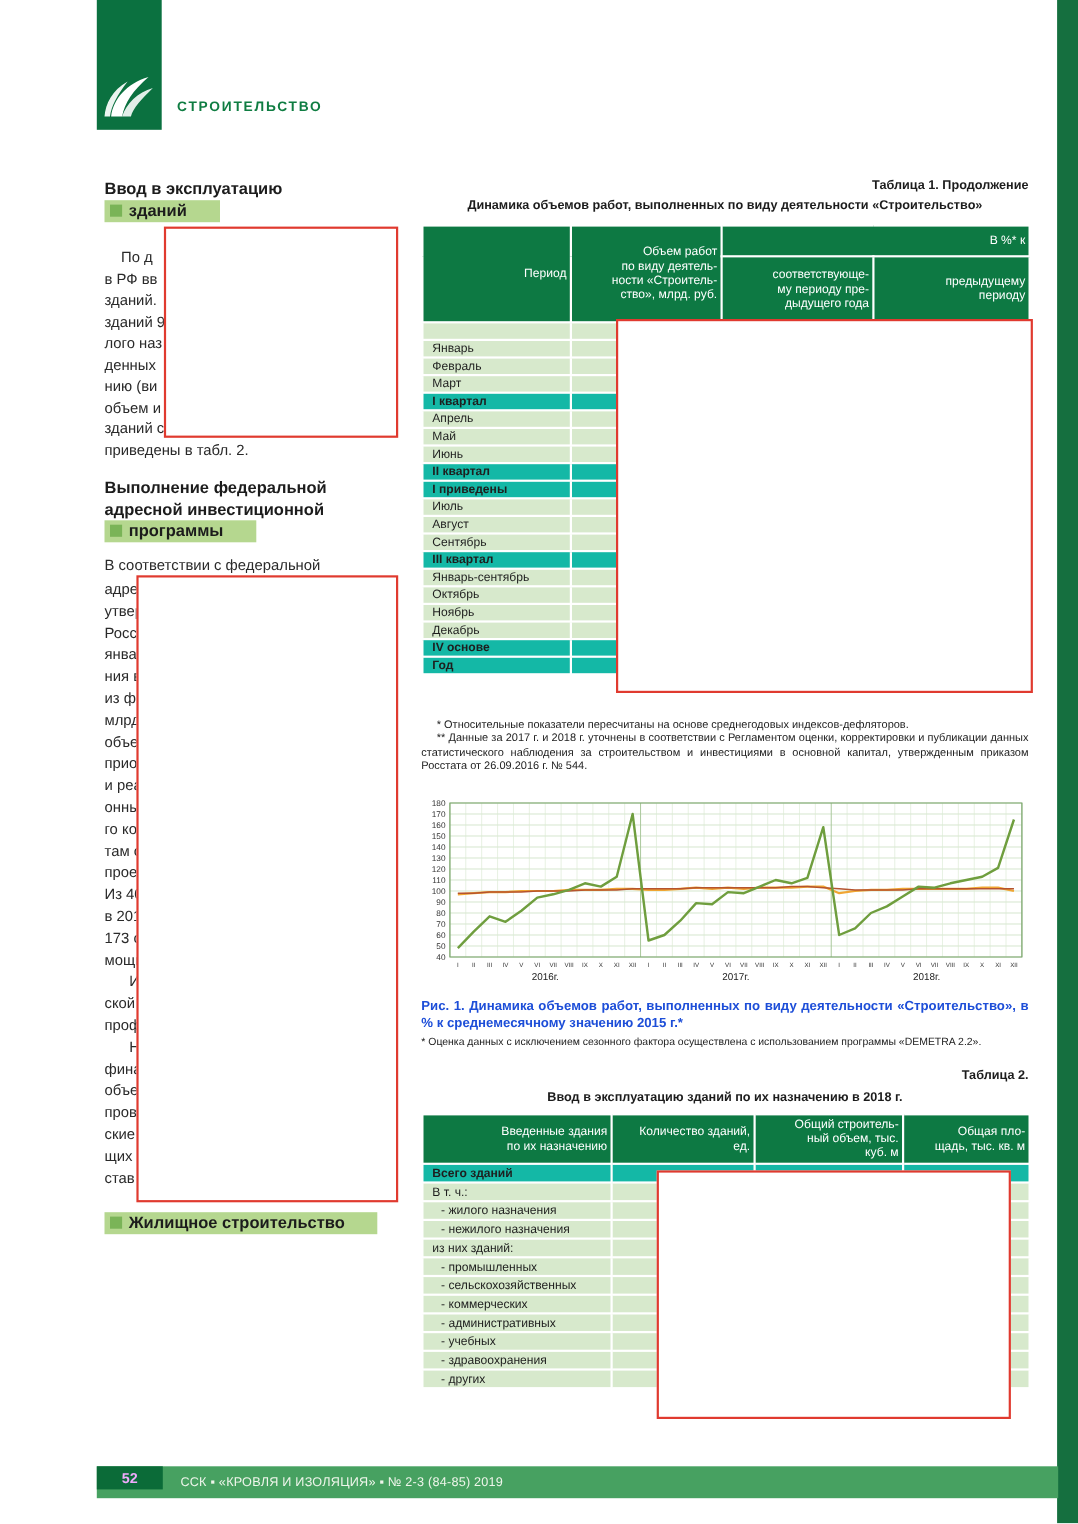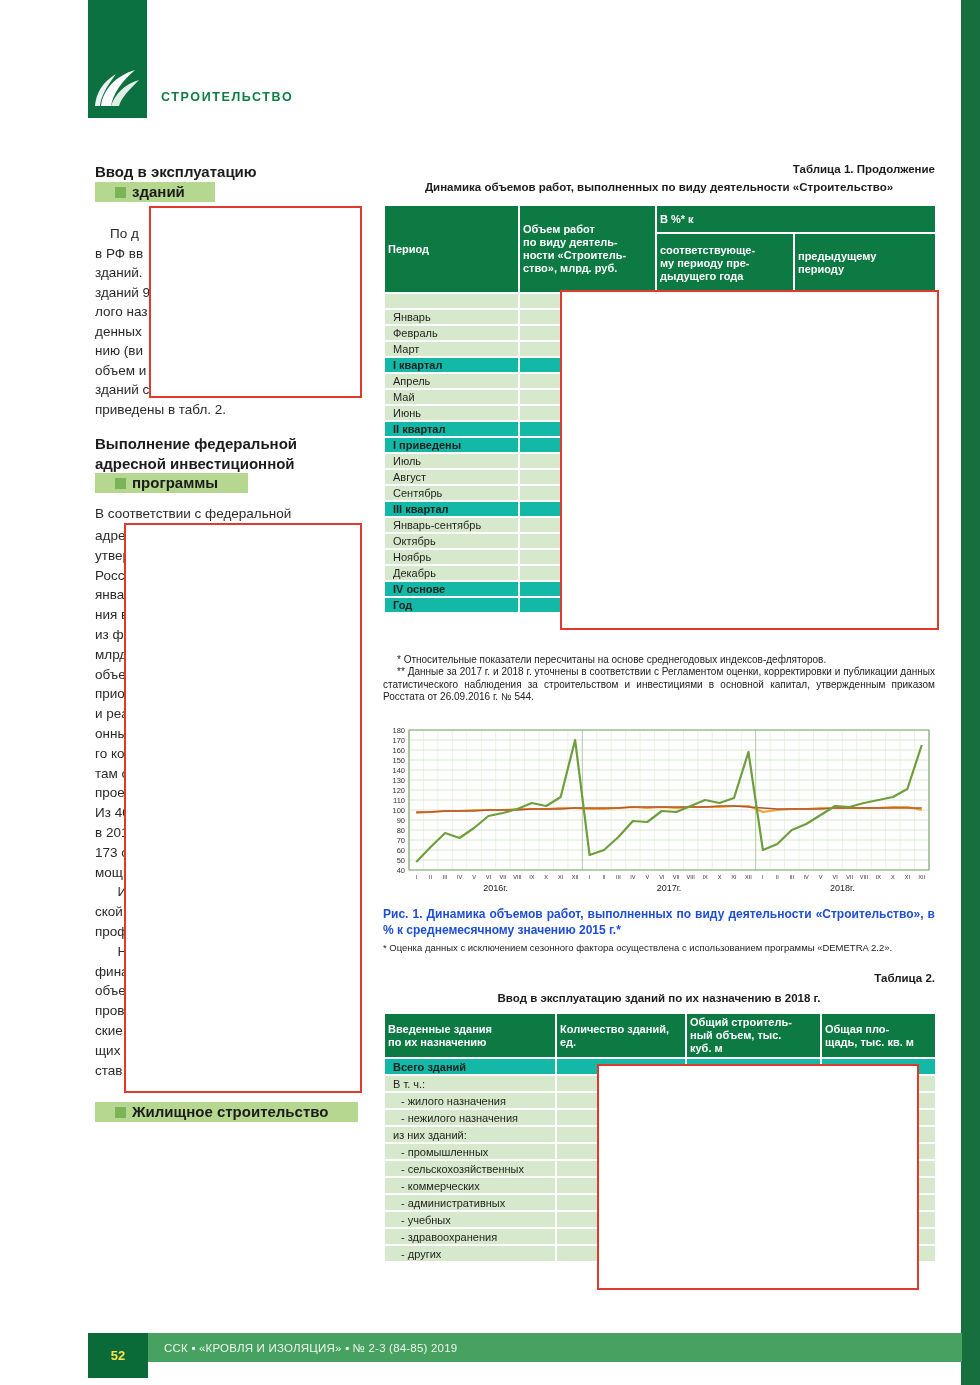--- a/index.html
+++ b/index.html
@@ -3,43 +3,43 @@
 <meta charset="utf-8">
 <style>
   html,body{margin:0;padding:0;background:#ffffff}
   .page{position:relative;width:980px;height:1385px;background:#ffffff;overflow:hidden;
         font-family:"Liberation Sans","DejaVu Sans",sans-serif;color:#232323}
   .abs{position:absolute}
   .edge-strip{right:0;top:0;width:19px;height:1385px;background:#156f3f}
   .logo-block{left:88px;top:0;width:59px;height:118px;background:#0b7140}
   .section-label{left:161px;top:90px;font-size:12.5px;font-weight:bold;letter-spacing:1.6px;color:#0f7d42}
   .h-block{left:95px;width:272px;font-weight:bold;font-size:15px;line-height:19.5px;color:#1c1c1c}
-  .hl{background:#b5d78f;padding:1px 30px 2px 20px}
+  .hl{background:#b5d78f;padding:1px 30px 2px 5px}
   .hl::before{content:"";display:inline-block;width:11px;height:11px;background:#7ab457;margin-right:6px;vertical-align:-1px}
   .body-par{left:95px;width:272px;font-size:13.5px;line-height:19.5px;text-align:justify;color:#2a2a2a}
   .fragline{white-space:pre}
   #para3{line-height:20px}
   .red-box{border:2px solid #e03a2f;background:#ffffff}
   .tcaption{left:383px;width:552px;font-size:11.5px;font-weight:bold;text-align:right;color:#1c1c1c}
   .ttitle{left:383px;width:552px;font-size:11.5px;font-weight:bold;text-align:center;color:#1c1c1c}
   .dtable{border-collapse:collapse;table-layout:fixed}
   .dtable th{background:#0d7943;color:#ffffff;border:2px solid #ffffff;font-size:11px;line-height:13px;
-             font-weight:bold;text-align:left;vertical-align:middle;white-space:pre-line;padding:2px 3px}
+             font-weight:normal;text-align:right;vertical-align:middle;white-space:pre-line;padding:2px 3px}
   .dtable td{background:#d7e9cc;border:2px solid #ffffff;font-size:11px;line-height:14px;height:14px;
              padding:0 4px 0 8px;vertical-align:middle;color:#1e1e1e}
   .dtable td.num{text-align:center;padding:0 4px}
   .dtable tr.b td{font-weight:bold;background:#14b8a6}
   #table2 td{height:15px}
   #table2 td.ind{padding-left:16px}
   .footnotes{left:383px;width:552px;font-size:10px;line-height:12.4px;text-align:justify;color:#222}
   .footnotes div{text-indent:14px}
   .figcap{left:383px;width:552px;font-size:12px;line-height:16px;font-weight:bold;text-align:justify;color:#1d4ed8}
   .fignote{left:383px;width:552px;font-size:9.5px;color:#222}
   .footer-bar{left:88px;top:1333px;width:874px;height:29px;background:#47a161}
-  .page-num{position:absolute;left:0;top:0;width:60px;height:45px;background:#0b6b38;color:#fde047;
+  .page-num{position:absolute;left:0;top:0;width:60px;height:21px;background:#0b6b38;color:#f0abfc;
             font-size:13px;font-weight:bold;display:flex;align-items:center;justify-content:center}
   .footer-text{position:absolute;left:76px;top:0;height:29px;display:flex;align-items:center;
                font-size:11.5px;color:#eef5ea;letter-spacing:.2px}
 </style>
 </head>
 <body>
 
 <div class="page">
 
   <div class="abs edge-strip"></div>

